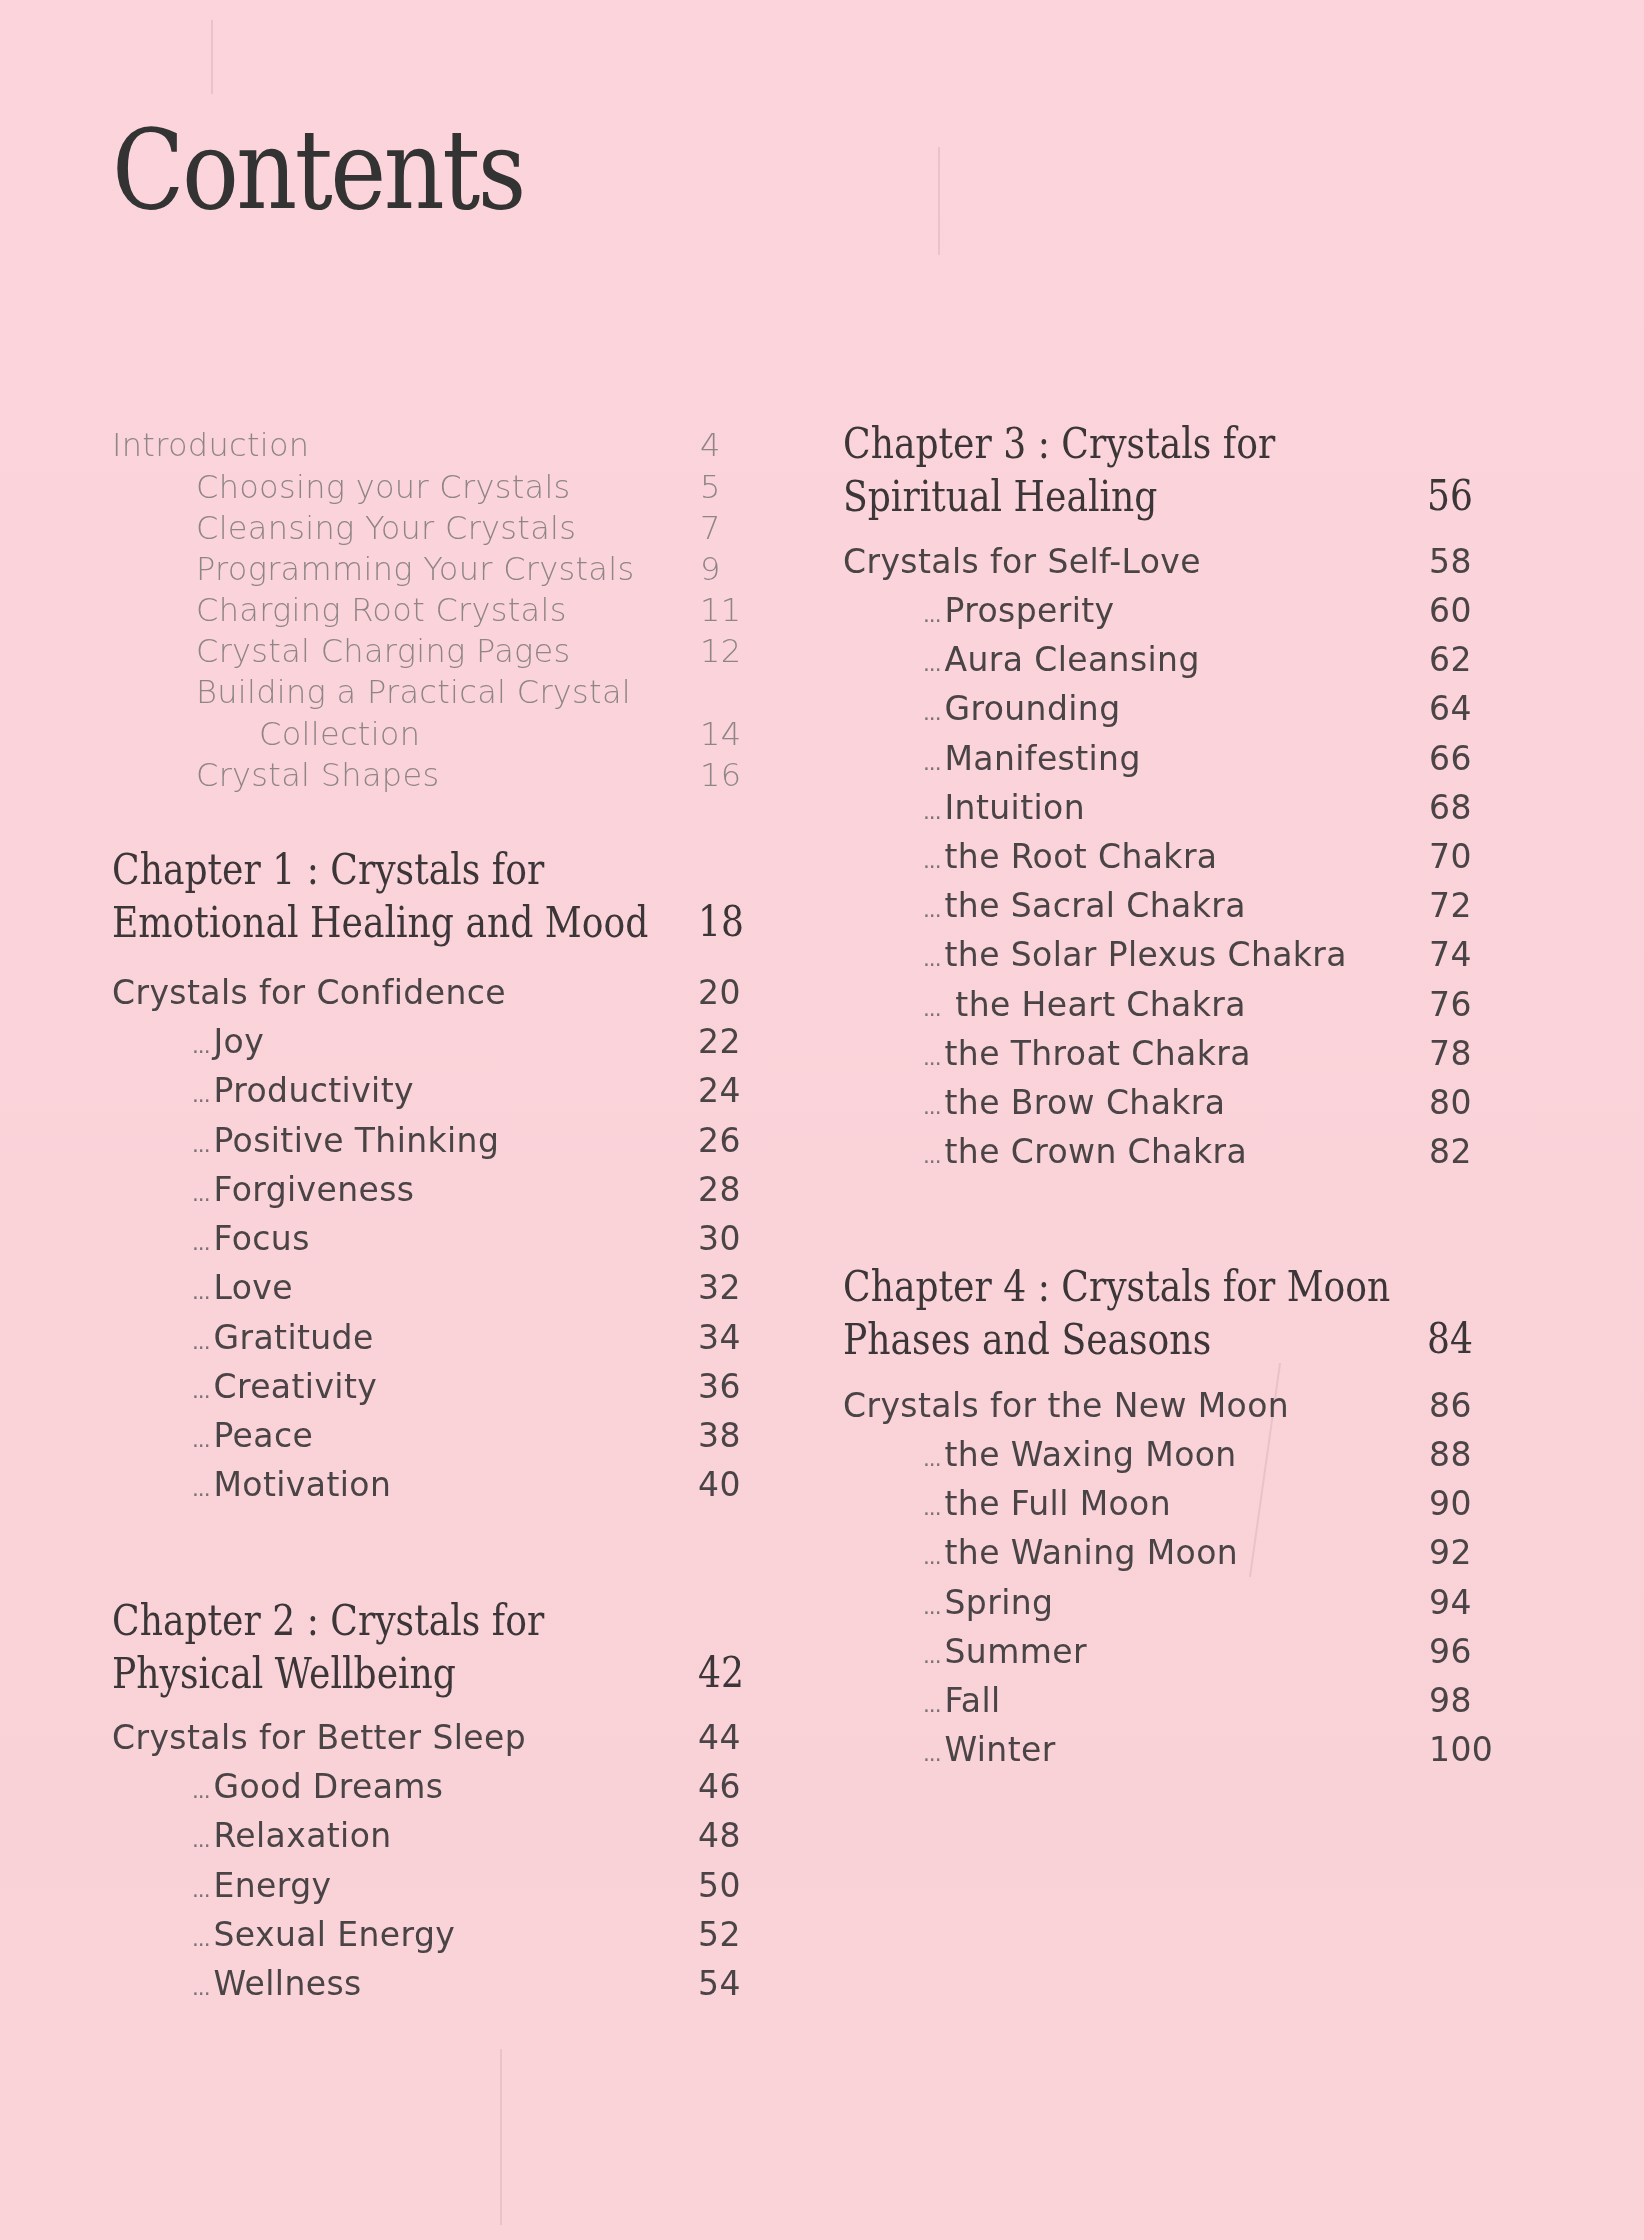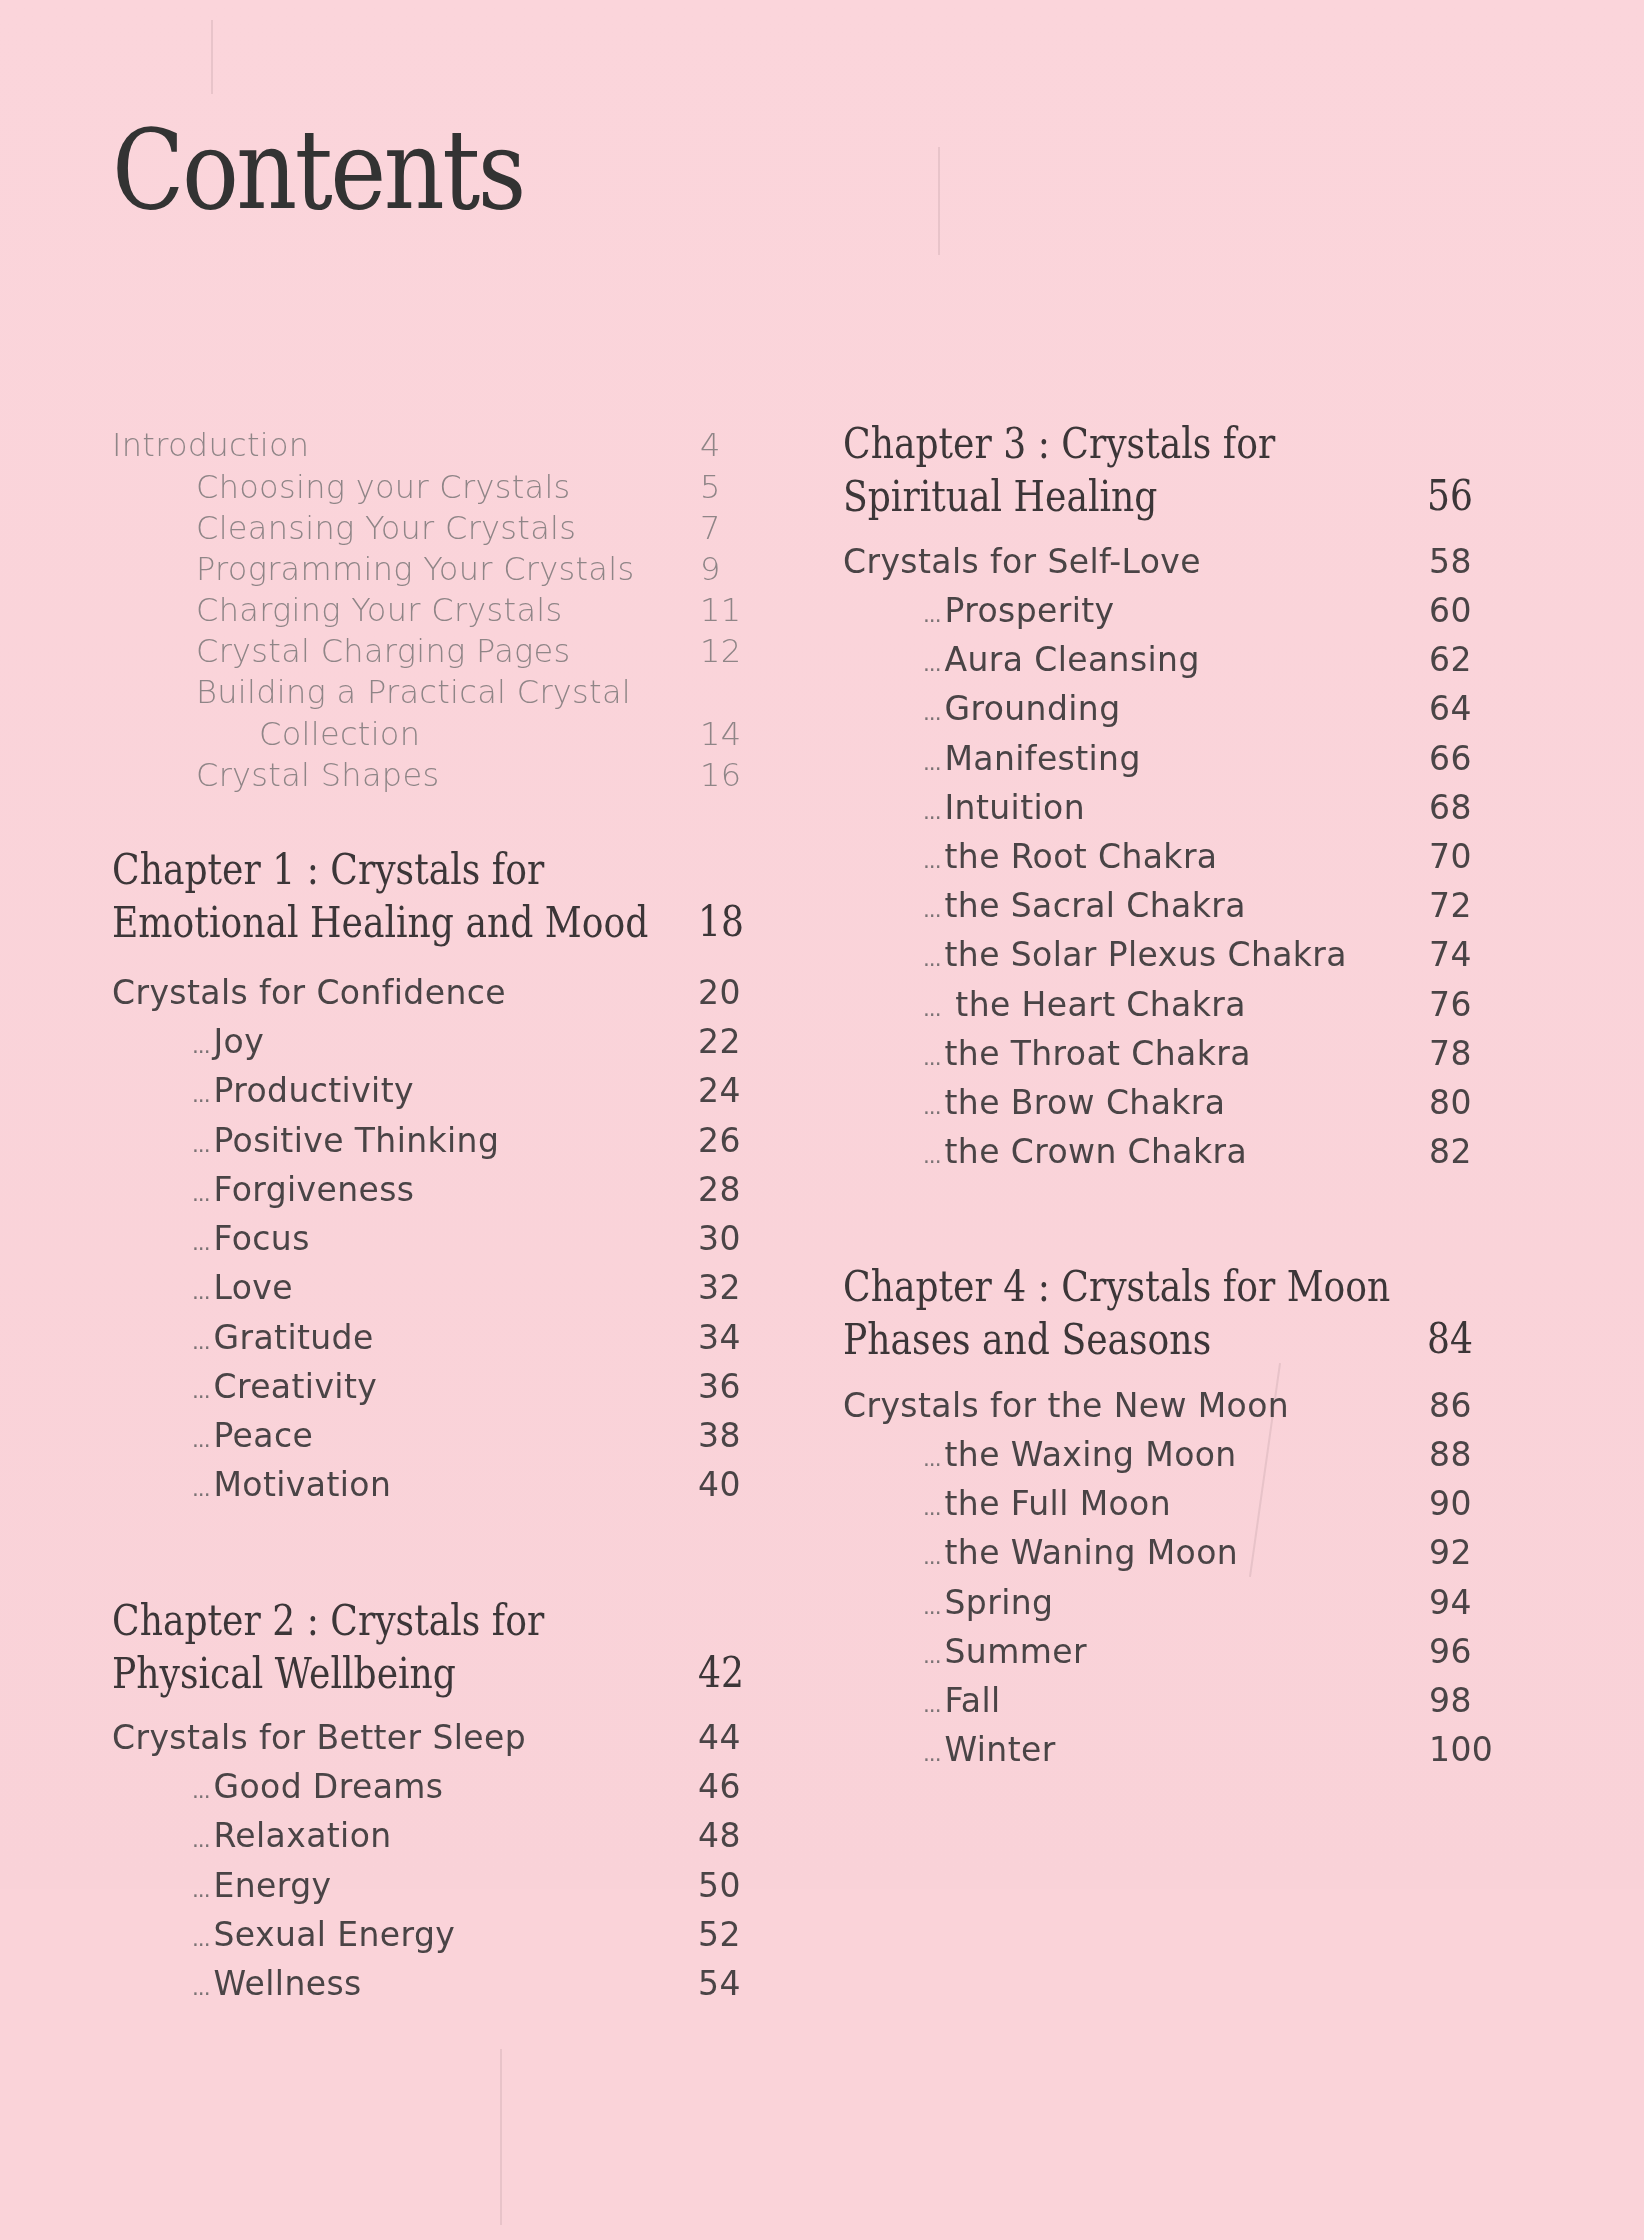--- a/index.html
+++ b/index.html
@@ -41,21 +41,21 @@
       </div>
       <div class="row intro" style="top:509px;left:84px;">
         <span>Cleansing Your Crystals</span>
         <span class="num" style="left:504px;">7</span>
       </div>
       <div class="row intro" style="top:550px;left:84px;">
         <span>Programming Your Crystals</span>
         <span class="num" style="left:504px;">9</span>
       </div>
       <div class="row intro" style="top:591px;left:84px;">
-        <span>Charging Your Crystals</span>
+        <span>Charging Root Crystals</span>
         <span class="num" style="left:504px;">11</span>
       </div>
       <div class="row intro" style="top:632px;left:84px;">
         <span>Crystal Charging Pages</span>
         <span class="num" style="left:504px;">12</span>
       </div>
       <div class="row intro" style="top:673px;left:84px;">
         <span>Building a Practical Crystal</span>
       </div>
       <div class="row intro" style="top:715px;left:147px;">

